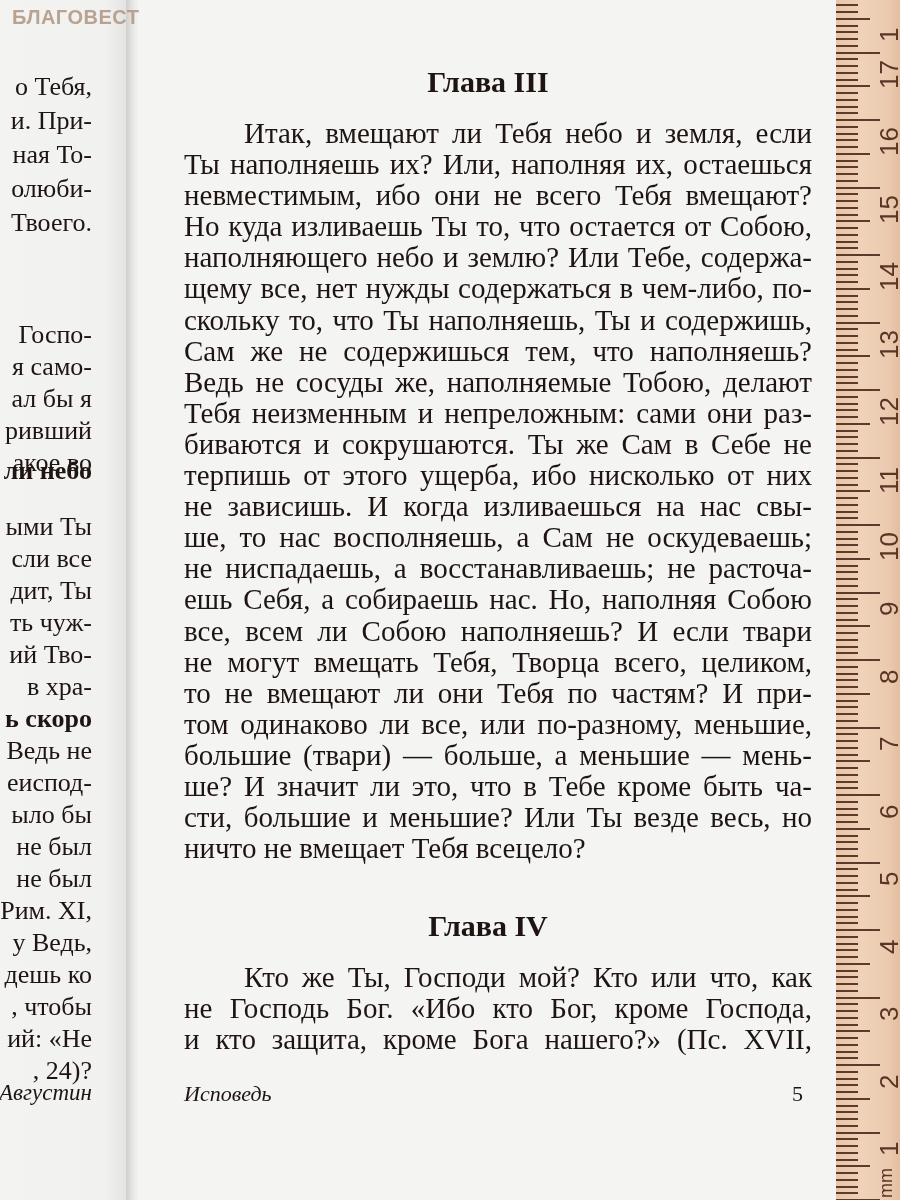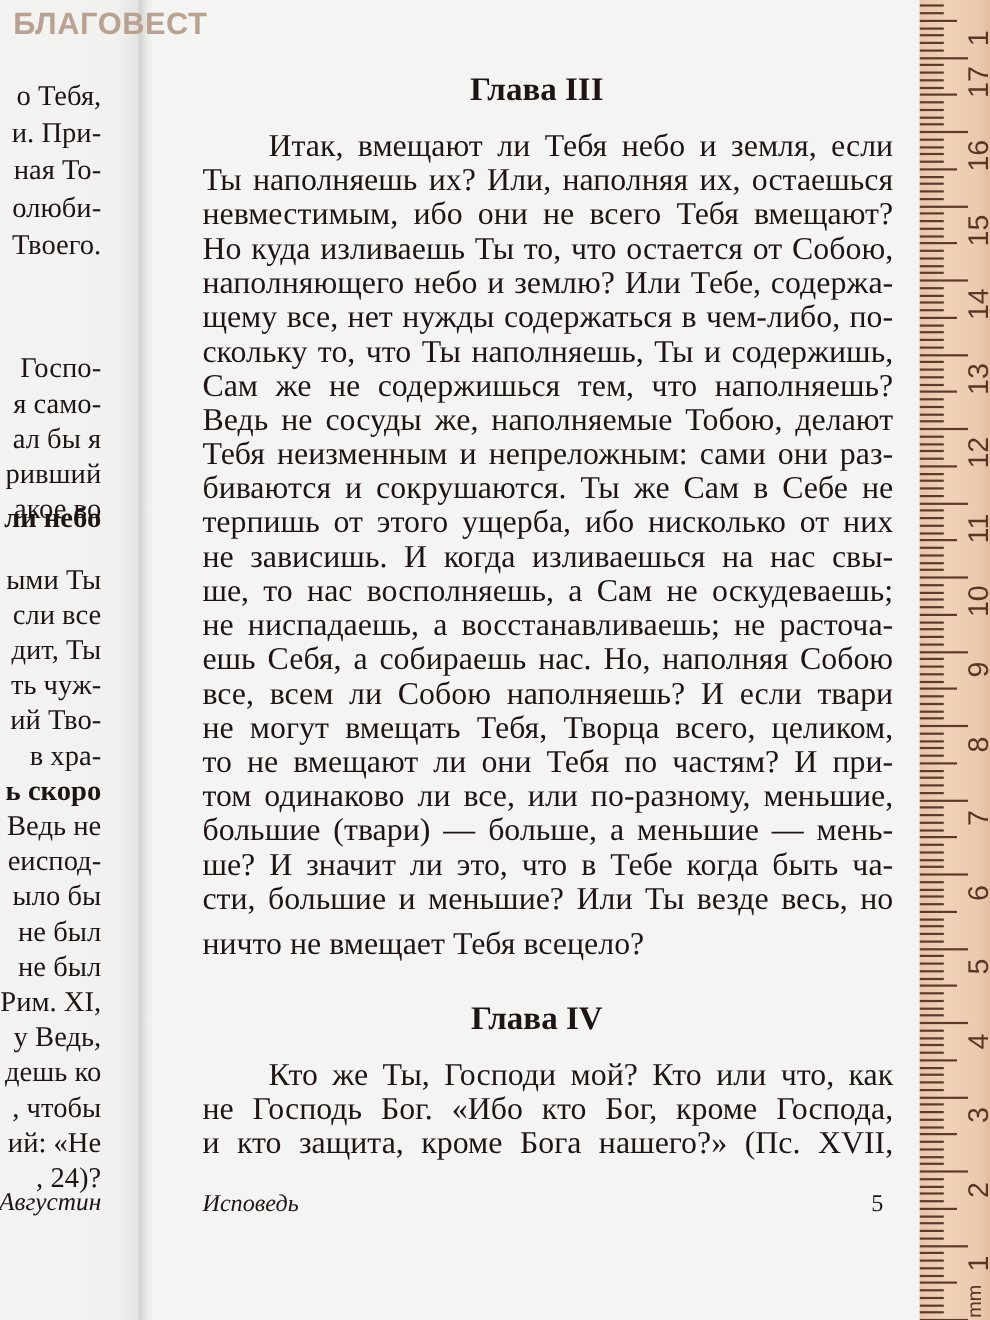--- a/index.html
+++ b/index.html
@@ -18,21 +18,21 @@
   .left-lines { position:absolute; right:40px; top:0; width:400px; }
   .left-line {
     position:absolute; right:0; white-space:nowrap; font-size:26px; line-height:34px;
     text-align:right;
   }
   .left-footer {
     position:absolute; right:40px; top:1080px; font-style:italic; font-size:23px; white-space:nowrap;
   }
   .watermark {
     position:absolute; left:12px; top:6px; font-family:"Liberation Sans","DejaVu Sans",sans-serif;
-    font-weight:bold; font-size:28px; color:#b49a88; letter-spacing:0.5px; z-index:5;
+    font-weight:bold; font-size:20px; color:#b49a88; letter-spacing:0.5px; z-index:5;
     opacity:0.9;
   }
   
   .gutter {
     position:absolute; left:126px; top:0; width:14px; height:1200px;
     background:linear-gradient(to right,#cfcfcd,#ececea 60%,#f4f4f2);
   }
   
   .right-page {
     position:absolute; left:138px; top:0; width:700px; height:1200px;
@@ -40,21 +40,21 @@
   }
   .chapter-title {
     position:absolute; left:0; width:700px; text-align:center; font-weight:bold; font-size:30px;
     line-height:36px;
   }
   .para { position:absolute; left:46px; width:628px; }
   .line {
     display:block; font-size:29px; line-height:31.1px; height:31.1px; white-space:nowrap;
     text-align:justify; text-align-last:justify;
   }
-  .line.last { text-align-last:left;margin-top:10px; }
+  .line.last { text-align-last:left; }
   .line.indent { padding-left:60px; }
   .footer-left { position:absolute; left:46px; top:1081px; font-style:italic; font-size:22px; }
   .footer-right { position:absolute; left:654px; top:1081px; font-size:22px; }
   
   .ruler {
     position:absolute; left:836px; top:0; width:64px; height:1200px;
     background:linear-gradient(to right,#e8c5a8,#efd2b8 40%,#ebcbb0 80%,#e3bea0);
     overflow:hidden;
   }
   .ruler .tick { position:absolute; left:0; height:2px; background:#5e3a2c; }
@@ -125,21 +125,21 @@
       <span class="line">терпишь от этого ущерба, ибо нисколько от них</span>
       <span class="line">не зависишь. И когда изливаешься на нас свы-</span>
       <span class="line">ше, то нас восполняешь, а Сам не оскудеваешь;</span>
       <span class="line">не ниспадаешь, а восстанавливаешь; не расточа-</span>
       <span class="line">ешь Себя, а собираешь нас. Но, наполняя Собою</span>
       <span class="line">все, всем ли Собою наполняешь? И если твари</span>
       <span class="line">не могут вмещать Тебя, Творца всего, целиком,</span>
       <span class="line">то не вмещают ли они Тебя по частям? И при-</span>
       <span class="line">том одинаково ли все, или по-разному, меньшие,</span>
       <span class="line">большие (твари) — больше, а меньшие — мень-</span>
-      <span class="line">ше? И значит ли это, что в Тебе когда быть ча-</span>
+      <span class="line">ше? И значит ли это, что в Тебе кроме быть ча-</span>
       <span class="line">сти, большие и меньшие? Или Ты везде весь, но</span>
       <span class="line last">ничто не вмещает Тебя всецело?</span>
     </div>
   <div class="chapter-title" style="top:908px;">Глава IV</div>
   <div class="para" id="ch4" style="top:962px;">
       <span class="line indent">Кто же Ты, Господи мой? Кто или что, как</span>
       <span class="line">не Господь Бог. «Ибо кто Бог, кроме Господа,</span>
       <span class="line">и кто защита, кроме Бога нашего?» (Пс. XVII,</span>
     </div>
   <div class="footer-left">Исповедь</div>

